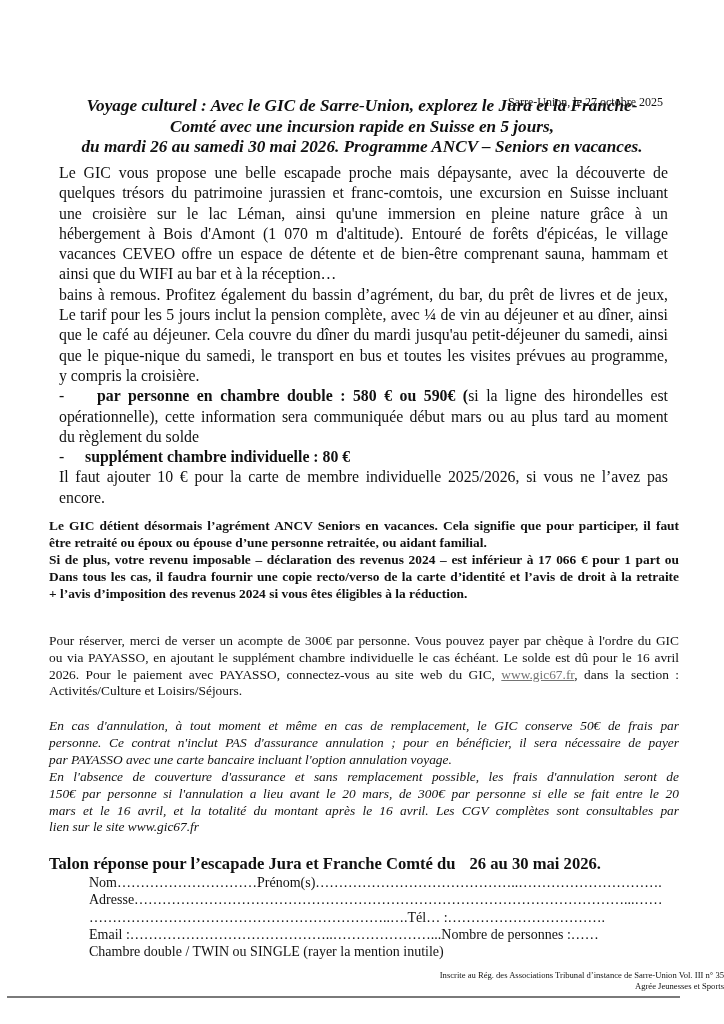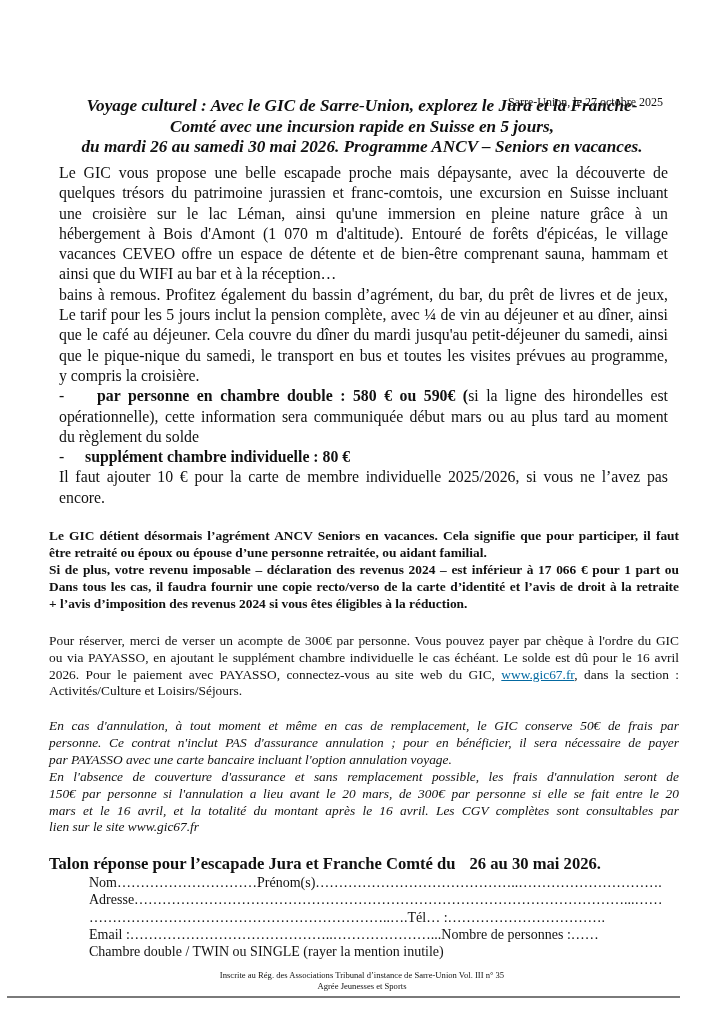--- a/index.html
+++ b/index.html
@@ -21,48 +21,48 @@
     .body1 {
       left: 59px; width: 609px; top: 163px;
       font-size: 15.8px; line-height: 20.3px; text-align: justify;
     }
     .body1 .ln { display: block; white-space: nowrap; text-align-last: justify; text-align: justify; }
     .body1 .ln.last { text-align-last: left; }
     .body1 .b { font-weight: bold; }
     .bullet { display: inline-block; }
     .anc {
       left: 49px; width: 630px; top: 518px;
-      font-size: 13.4px; line-height: 16.9px; font-weight: bold; margin-top: 10px;
+      font-size: 13.4px; line-height: 16.9px; font-weight: bold;
     }
     .anc .ln { display: block; white-space: nowrap; text-align: justify; text-align-last: justify; }
     .anc .ln.last { text-align-last: left; }
     .pay {
       left: 49px; width: 630px; top: 633px;
       font-size: 13.4px; line-height: 16.8px;
     }
     .pay .ln { display: block; white-space: nowrap; text-align: justify; text-align-last: justify; }
     .pay .ln.last { text-align-last: left; }
-    .link { color: #0369a1; text-decoration: underline; }
+    .link { color: #737373; text-decoration: underline; }
     .cancel {
       left: 49px; width: 630px; top: 718px;
       font-size: 13.4px; line-height: 16.9px; font-style: italic;
     }
     .cancel .ln { display: block; white-space: nowrap; text-align: justify; text-align-last: justify; }
     .cancel .ln.last { text-align-last: left; }
     .talon-title {
       left: 49px; top: 854px; font-weight: bold; font-size: 16.6px; line-height: 20px; white-space: nowrap;
     }
     .talon-title .gap { display: inline-block; width: 14px; }
     .form {
       left: 49px; width: 640px; top: 874px;
       font-size: 14px; line-height: 17.3px;
     }
     .form .ln { display: block; white-space: nowrap; overflow: hidden; margin-left: 40px; }
     .footer {
-      left: 0; width: 724px; top: 970px; text-align: center;
+      left: 0; width: 724px; top: 970px; text-align: right;
       font-size: 8.6px; line-height: 11px;
     }
     .rule {
       left: 7px; width: 673px; top: 996px; height: 2px; background: #7a7a7a;
     }
   </style>
 </head>
 <body>
 
 <div class="abs date">Sarre-Union, le 27 octobre 2025</div>

